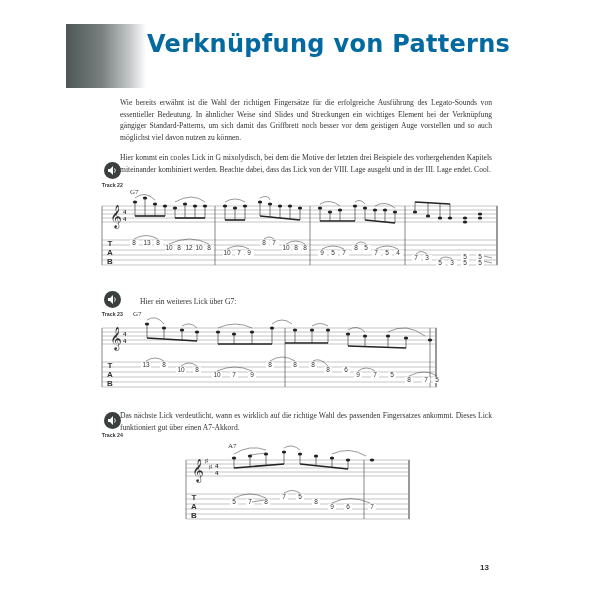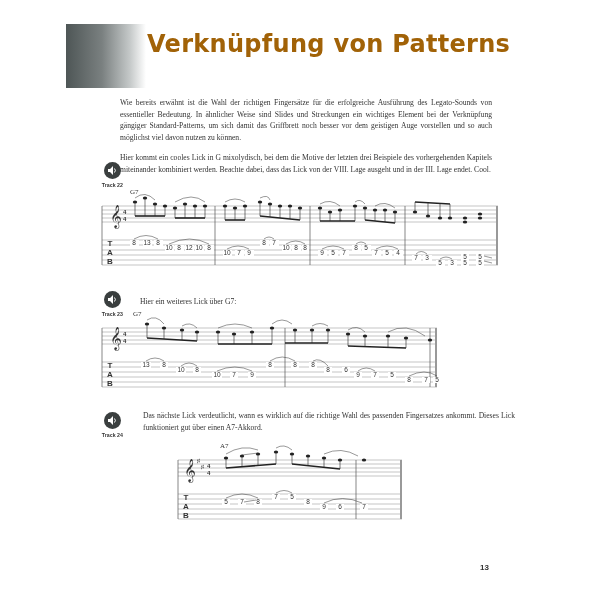--- a/index.html
+++ b/index.html
@@ -1,21 +1,21 @@
 <!DOCTYPE html>
 <html><head>
 <meta charset="utf-8">
 <style>
   html, body { margin: 0; padding: 0; }
   body { width: 600px; height: 600px; background: #ffffff; position: relative; overflow: hidden;
          font-family: "Liberation Sans", sans-serif; color: #2a2a2a; }
   .header-block { position: absolute; left: 66px; top: 24px; width: 80px; height: 64px;
          background: linear-gradient(to right, #4e5656 0%, #7a8080 45%, #c5c9c9 80%, #ffffff 100%); }
   .page-title { position: absolute; left: 147px; top: 30px; font-size: 24px; font-weight: bold;
-         color: #a16207; letter-spacing: 0.3px; font-family: "DejaVu Sans", sans-serif; }
+         color: #0369a1; letter-spacing: 0.3px; font-family: "DejaVu Sans", sans-serif; }
   .para { position: absolute; left: 120px; width: 372px; font-size: 7.6px; line-height: 11.6px;
          text-align: justify; color: #333; font-family: Liberation Serif, serif; }
   .track { position: absolute; display: flex; flex-direction: column; align-items: center; width: 36px; }
   .track .speaker { width: 17px; height: 17px; border-radius: 50%; background: #3a3f3f;
          display: flex; align-items: center; justify-content: center; }
   .track .label { font-size: 6.2px; font-weight: bold; color: #333; margin-top: 2px; white-space: nowrap;
          font-family: "Liberation Sans Narrow", "Liberation Sans", sans-serif; transform: scaleX(0.85); }
   .system { position: absolute; }
   .system svg { display: block; overflow: visible; }
   .chord { font-family: "Liberation Serif", serif; font-size: 7px; fill: #333; }
@@ -370,32 +370,32 @@
         <path d="M81 56 Q89 50 97 56"></path>
         <path d="M117 61 Q135 53 152 61"></path>
         <path d="M170 51 Q182 43 195 51"></path>
       <path d="M213 51 Q220 47 228 56"></path>
         <path d="M258 61 Q266 55 275 61"></path>
         <path d="M309 66 Q325 58 337 66"></path>
     </g>
   </svg>
 </div>
 
-<div class="para" style="top:410px;margin-left:23px;">Das nächste Lick verdeutlicht, wann es wirklich auf die richtige Wahl des passenden Fingersatzes ankommt. Dieses Lick funktioniert gut über einen A7-Akkord.</div>
+<div class="para" style="top:410px;">Das nächste Lick verdeutlicht, wann es wirklich auf die richtige Wahl des passenden Fingersatzes ankommt. Dieses Lick funktioniert gut über einen A7-Akkord.</div>
 <div class="track" style="left:94px; top:412px;">
   <div class="speaker">
     <svg width="11" height="11" viewBox="0 0 11 11">
         <path d="M1 4h2l3-3v9l-3-3H1z" fill="#fff"></path>
         <path d="M7.5 3.5a3 3 0 0 1 0 4" stroke="#fff" stroke-width="1" fill="none"></path>
       </svg>
   </div>
   <div class="label">Track 24</div>
 </div>
 
-<div class="system" style="left:176px; top:442px;">
+<div class="system" style="left:184px; top:442px;">
   <svg width="230" height="90">
     <text class="chord" x="44" y="6">A7</text>
     <g stroke="#888" stroke-width="0.5">
       <line x1="2" y1="18" x2="226" y2="18"></line>
         <line x1="2" y1="22" x2="226" y2="22"></line>
         <line x1="2" y1="26" x2="226" y2="26"></line>
         <line x1="2" y1="30" x2="226" y2="30"></line>
         <line x1="2" y1="34" x2="226" y2="34"></line>
       <line x1="2" y1="52" x2="226" y2="52"></line>
         <line x1="2" y1="57" x2="226" y2="57"></line>

